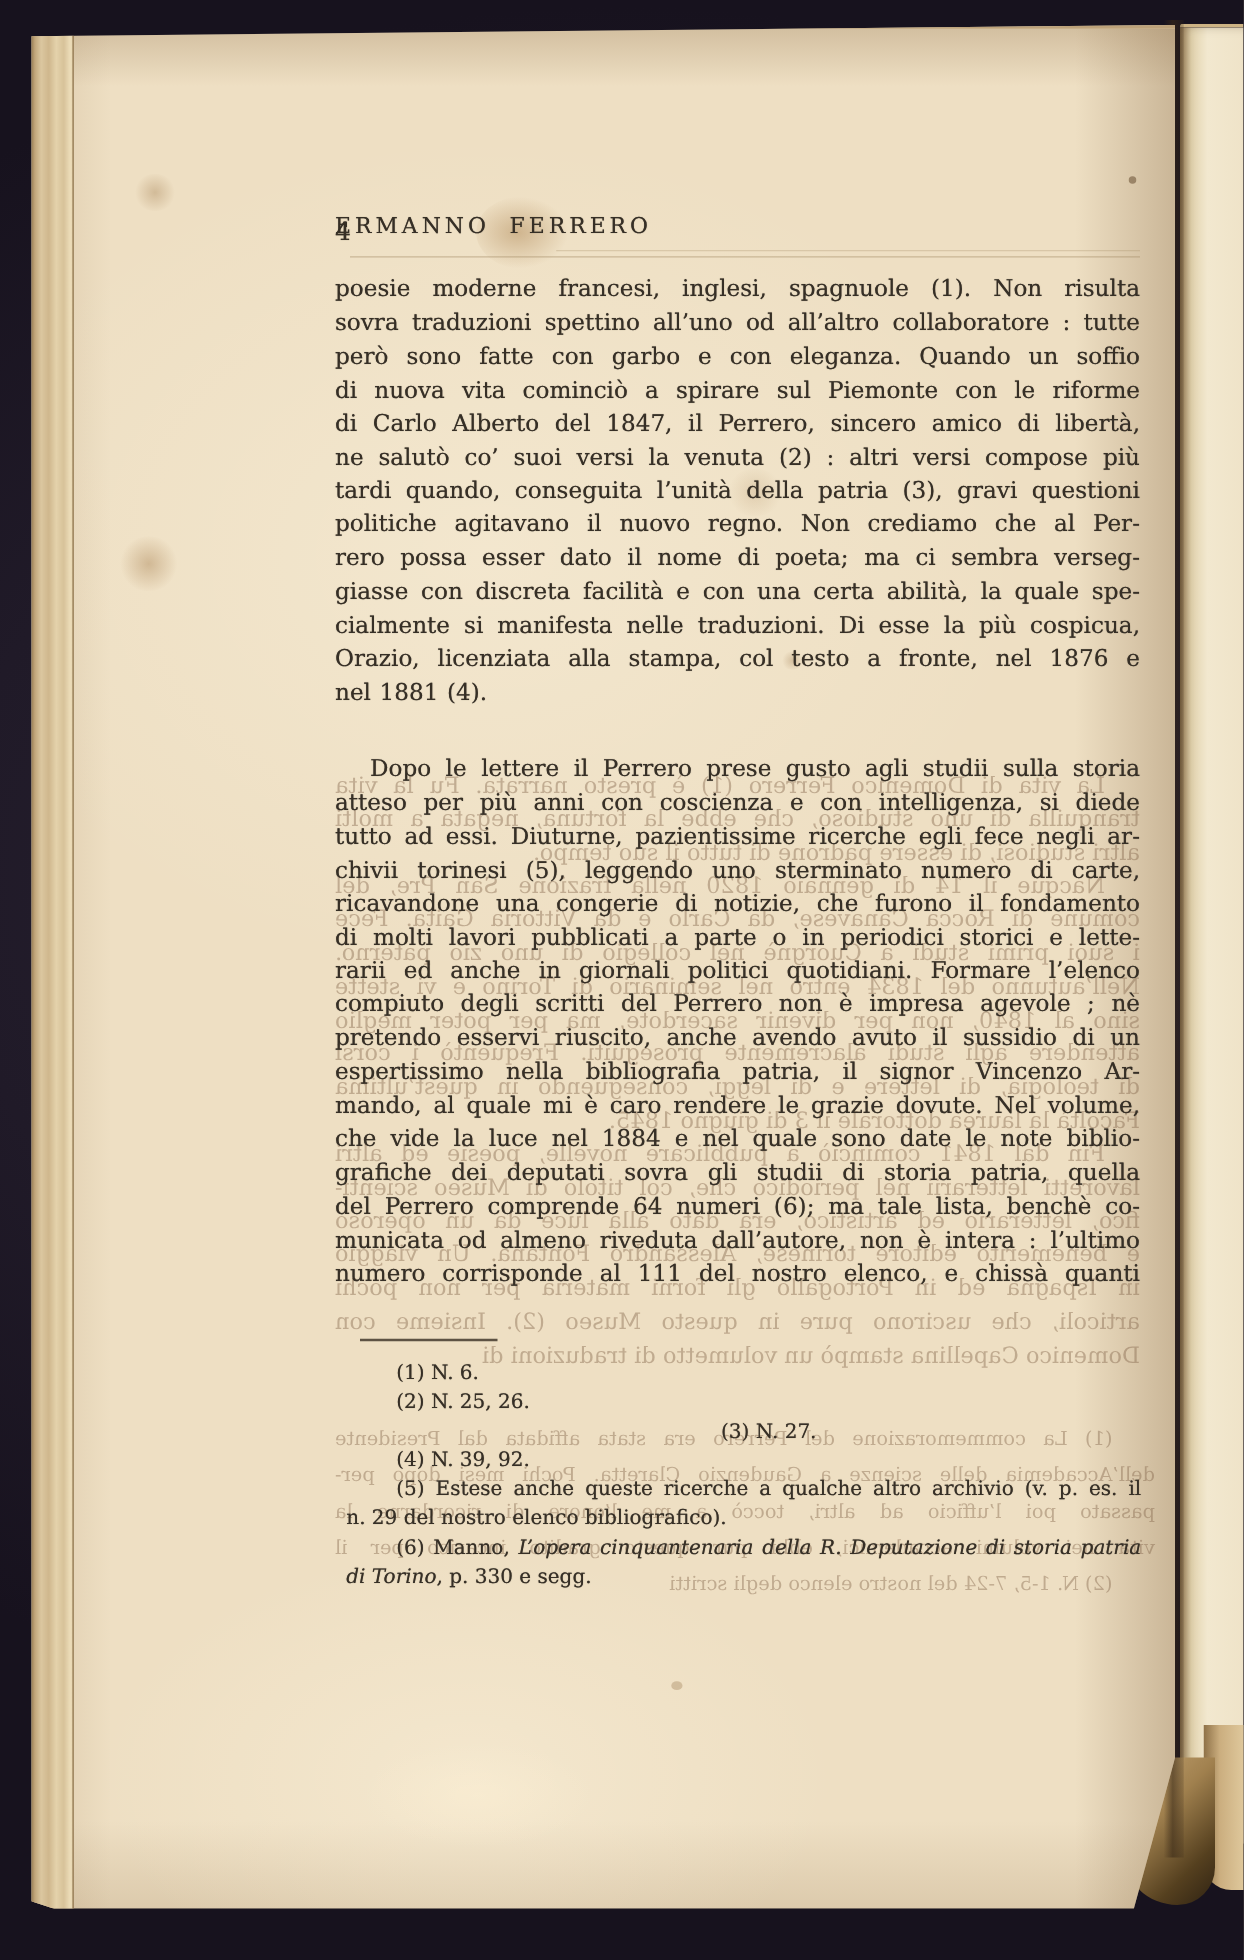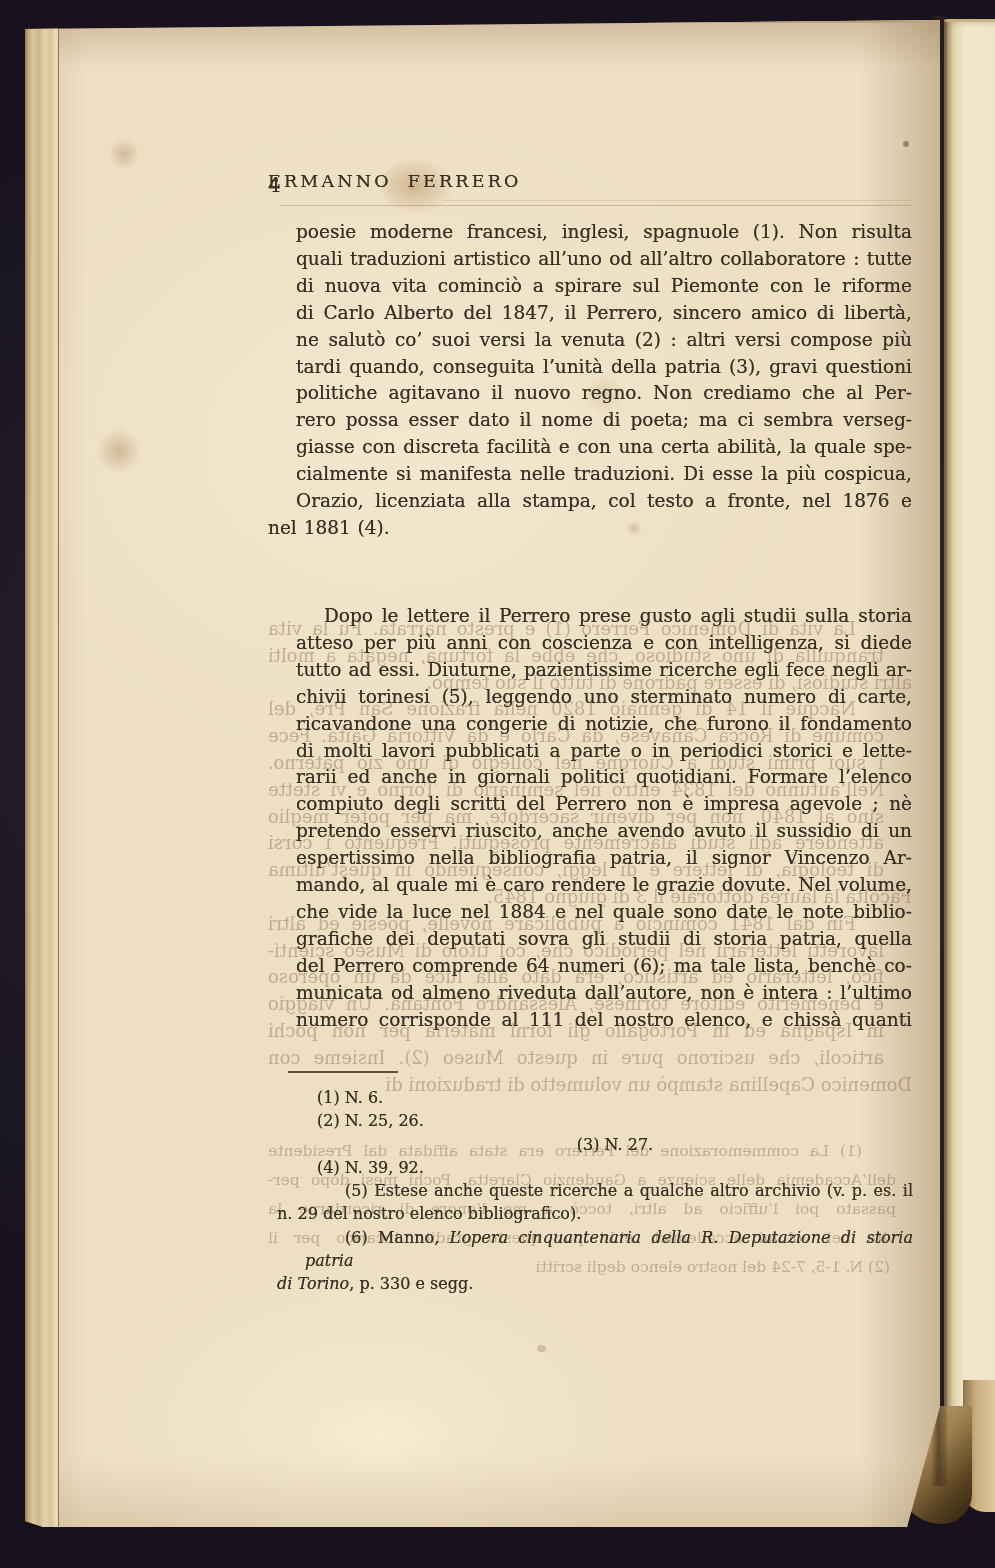--- a/index.html
+++ b/index.html
@@ -47,21 +47,21 @@
   .pageno{position:absolute;left:0;top:2px;font-size:20px;}
   .runtitle{text-align:left;font-size:17.5px;letter-spacing:3.2px;word-spacing:7px;}
   .hairline{position:absolute;height:1px;background:#a58d68;}
   .hl1{left:255px;top:182px;width:632px;opacity:.5;}
   .hl2{left:420px;top:177px;width:467px;opacity:.3;}
 
   .para{font-size:18.5px;line-height:26.9px;word-spacing:1px;}
   .p1{top:196px;}
   .p2{top:580px;}
   .tline{text-align:left;}
-  .tline.j{text-align:justify;text-align-last:justify;margin-left:28px;}
+  .tline.j{text-align:justify;text-align-last:justify;}
   .it{font-style:italic;}
 
   .fnrule{position:absolute;left:263px;top:1048px;width:110px;height:2px;background:#433a2d;opacity:.85;}
   .fnotes{left:252px;top:1063px;width:636px;font-size:16px;line-height:23.3px;}
 
   
   .bleed{position:absolute;left:243px;width:644px;transform:scaleX(-1);
     color:#82644a;opacity:.42;filter:blur(.55px);}
   .bleed-body{top:593px;font-size:18px;line-height:26.8px;}
   .bleed-fn{top:1114px;width:656px;font-size:15.5px;line-height:29px;}
@@ -129,21 +129,22 @@
 
     <div class="col runhead ink" style="position:absolute;">
       <span class="pageno">4</span>
       <div class="runtitle">ERMANNO FERRERO</div>
     </div>
     <div class="hairline hl1"></div>
     <div class="hairline hl2"></div>
 
     <div class="col para p1 ink" style="position:absolute;">
         <div class="tline j"><span>poesie moderne francesi, inglesi, spagnuole (1). Non risulta</span></div>
-        <div class="tline j"><span>quali traduzioni artistico all’uno od all’altro collaboratore : tutte</span></div>
+        <div class="tline j"><span>sovra traduzioni spettino all’uno od all’altro collaboratore : tutte</span></div>
+        <div class="tline j"><span>però sono fatte con garbo e con eleganza. Quando un soffio</span></div>
         <div class="tline j"><span>di nuova vita cominciò a spirare sul Piemonte con le riforme</span></div>
         <div class="tline j"><span>di Carlo Alberto del 1847, il Perrero, sincero amico di libertà,</span></div>
         <div class="tline j"><span>ne salutò co’ suoi versi la venuta (2) : altri versi compose più</span></div>
         <div class="tline j"><span>tardi quando, conseguita l’unità della patria (3), gravi questioni</span></div>
         <div class="tline j"><span>politiche agitavano il nuovo regno. Non crediamo che al Per-</span></div>
         <div class="tline j"><span>rero possa esser dato il nome di poeta; ma ci sembra verseg-</span></div>
         <div class="tline j"><span>giasse con discreta facilità e con una certa abilità, la quale spe-</span></div>
         <div class="tline j"><span>cialmente si manifesta nelle traduzioni. Di esse la più cospicua,</span></div>
         <div class="tline j"><span>Orazio, licenziata alla stampa, col testo a fronte, nel 1876 e</span></div>
         <div class="tline"><span>nel 1881 (4).</span></div>

